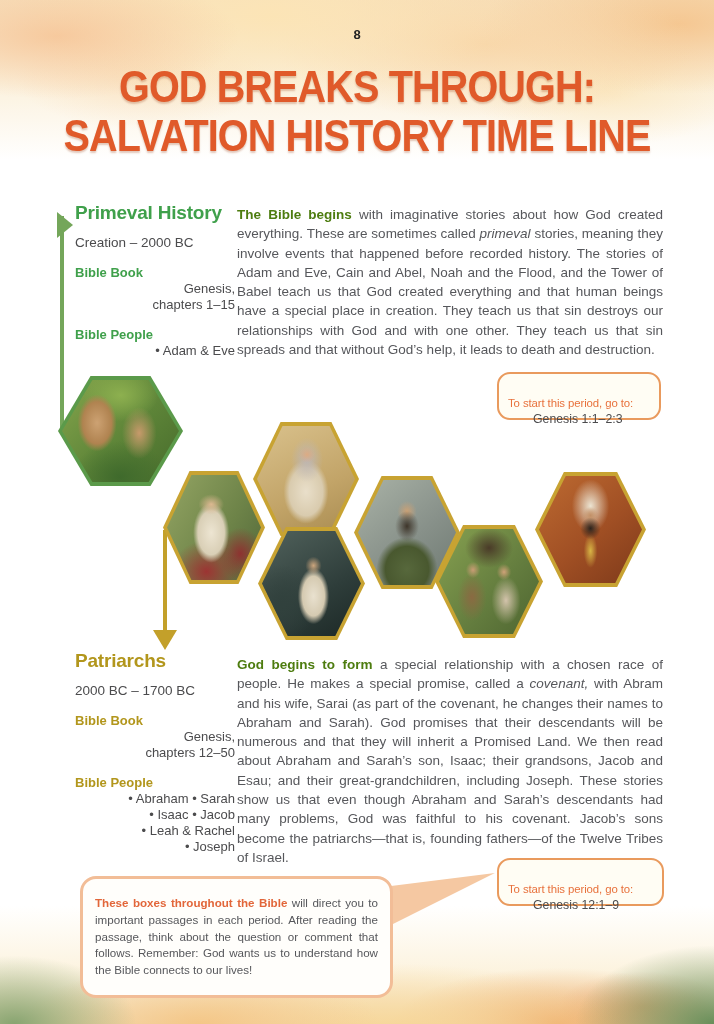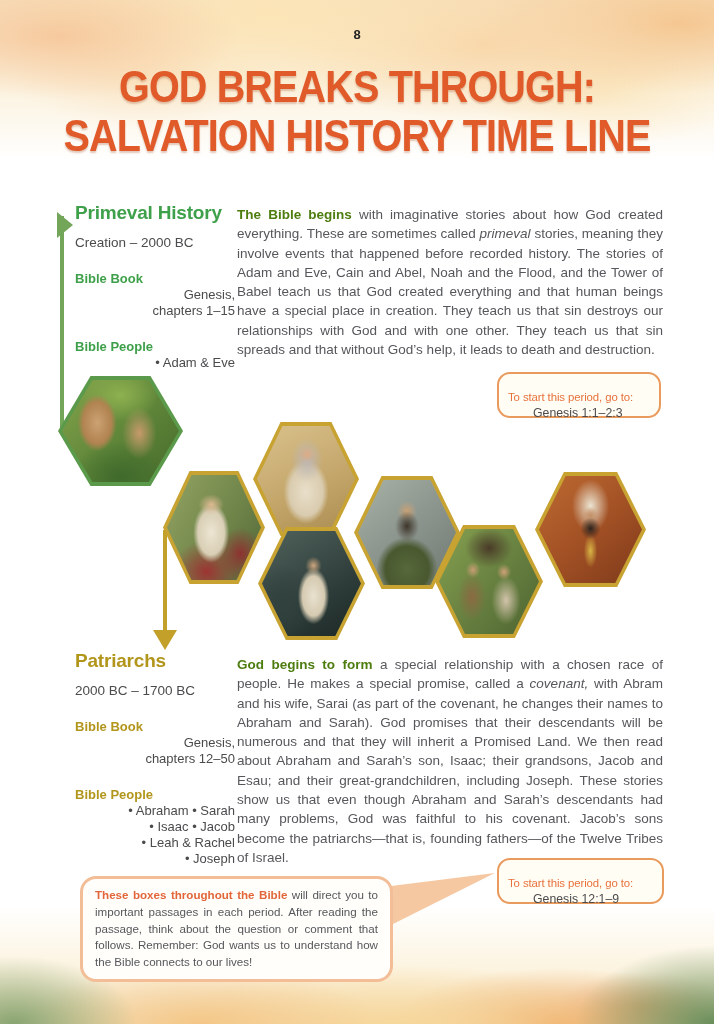--- a/index.html
+++ b/index.html
@@ -50,42 +50,42 @@
     border-left:12px solid transparent;border-right:12px solid transparent;
     border-top:20px solid #c3a02a;}
   
   .sidebar{position:absolute;left:75px;width:160px;}
   .sidebar-1{top:203px;}
   .sidebar-2{top:651px;}
   .sb-heading{font-size:19px;font-weight:bold;letter-spacing:-.2px;line-height:19px;}
   .sidebar-1 .sb-heading,.sidebar-1 .sb-label{color:#3fa04b;}
   .sidebar-2 .sb-heading,.sidebar-2 .sb-label{color:#b2961c;}
   .sb-date{font-size:13.5px;color:#4b4b4d;line-height:17px;margin-top:12px;}
-  .sb-label{font-size:13px;font-weight:bold;margin-top:20px;line-height:16px;}
+  .sb-label{font-size:13px;font-weight:bold;margin-top:14px;line-height:16px;}
   .sb-line{font-size:13px;color:#4b4b4d;line-height:16px;text-align:right;}
   
   .body-para{position:absolute;left:237px;width:426px;
     font-size:13.5px;line-height:19.3px;color:#56575b;text-align:justify;}
   .para-1{top:205px;}
   .para-2{top:655px;}
   .lead-bold{font-weight:bold;color:#4d7c0f;}
   .italic{font-style:italic;}
   
   .callout{position:absolute;box-sizing:border-box;background:#fffdf4;
-    border:2px solid #e99a5d;border-radius:13px;padding:16px 9px;}
+    border:2px solid #e99a5d;border-radius:13px;padding:22px 9px;}
   .callout-1{left:497px;top:372px;width:164px;height:46px;}
   .callout-2{left:497px;top:858px;width:167px;height:46px;}
   .callout-label{font-size:11.4px;color:#e8713c;line-height:15px;letter-spacing:-.1px;}
   .callout-ref{font-size:12.3px;color:#4b4b4d;line-height:16px;margin-left:25px;}
   
   .note-tail{position:absolute;left:391px;top:872px;width:106px;height:54px;
     background:#f5c8a2;clip-path:polygon(0% 26%,98% 2%,0% 98%);}
   .note-box{position:absolute;left:80px;top:876px;width:313px;box-sizing:border-box;
     border:3px solid #f2bd97;border-radius:16px;background:#fffefb;
-    padding:8px 12px;font-size:11.6px;line-height:16.8px;color:#56575b;text-align:justify;}
+    padding:16px 12px;font-size:11.6px;line-height:16.8px;color:#56575b;text-align:justify;}
   .note-lead{color:#e2663a;font-weight:bold;}
   
   .hex{position:absolute;clip-path:polygon(26% 0%,74% 0%,100% 50%,74% 100%,26% 100%,0% 50%);}
   .hex-gold{background:#c8a332;}
   .hex-green{background:#5b9a4a;}
   .hex-img{position:absolute;left:4px;top:4px;right:4px;bottom:4px;
     clip-path:polygon(26% 0%,74% 0%,100% 50%,74% 100%,26% 100%,0% 50%);}
   .hx-adam{left:58px;top:376px;width:125px;height:110px;}
   .hx-abraham{left:163px;top:471px;width:102px;height:113px;}
   .hx-sarah{left:253px;top:422px;width:106px;height:114px;}

